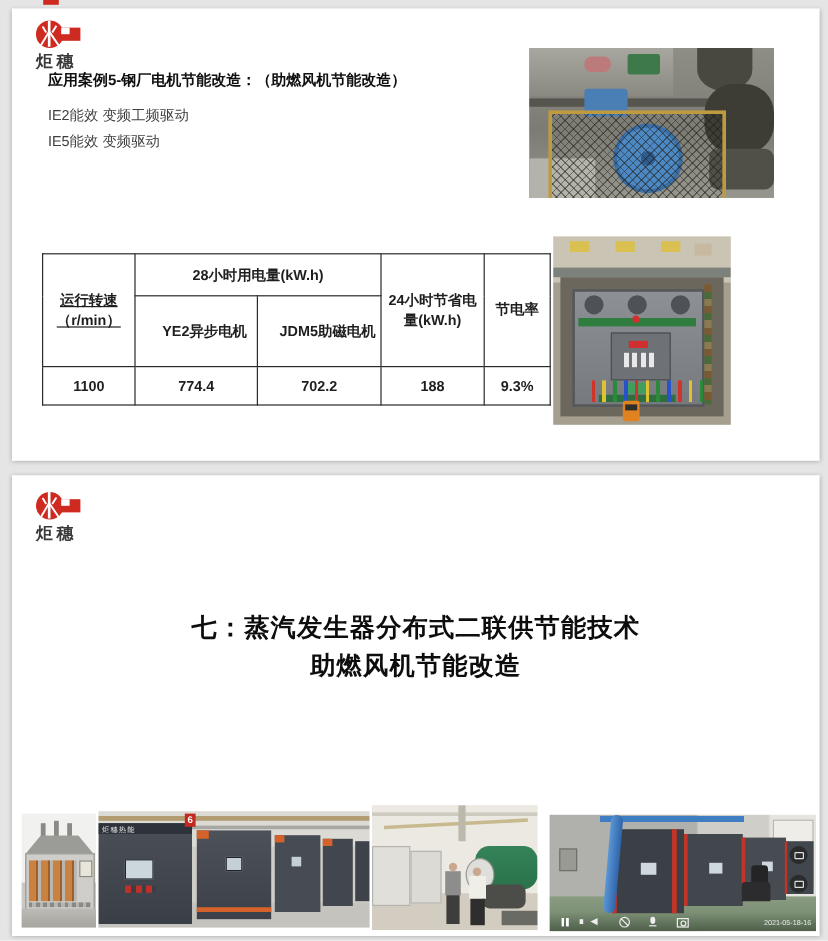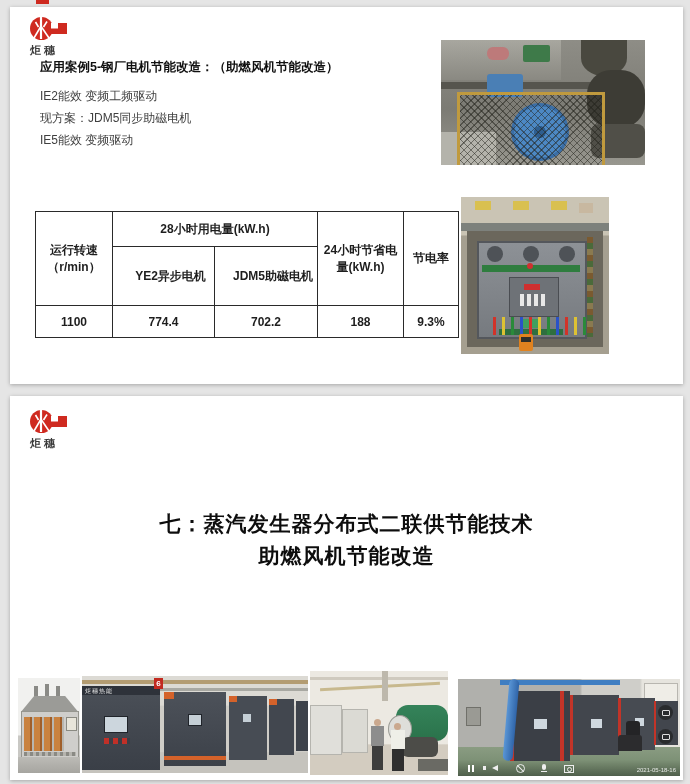--- a/index.html
+++ b/index.html
@@ -6,33 +6,33 @@
   body{font-family:"Liberation Sans","DejaVu Sans",sans-serif;}
   .page{position:relative;width:690px;height:784px;background:#e5e5e5;overflow:hidden;}
   .top-sliver{position:absolute;left:36px;top:0;width:13px;height:4px;background:#cf2a20;}
   .slide{position:absolute;left:10px;width:673px;background:#ffffff;box-shadow:0 1px 4px rgba(0,0,0,.28);}
   .slide1{top:7px;height:377px;}
   .slide2{top:396px;height:384px;}
 
   
   .logo{position:absolute;left:20px;top:8px;width:52px;}
   .logo svg{display:block;}
-  .logo-text{font-size:11px;color:#3a3a3a;font-weight:bold;letter-spacing:3px;margin-top:1px;}
+  .logo-text{font-size:14px;color:#3a3a3a;font-weight:bold;letter-spacing:3px;margin-top:1px;}
 
   
   .s1-title{position:absolute;left:116px;top:22px;margin:0;font-size:17px;font-weight:bold;color:#1b6cb6;}
   .s1-text{position:absolute;left:30px;top:52px;width:400px;}
   .case-heading{margin:0 0 9px 0;font-size:12.5px;font-weight:bold;color:#101010;}
   .body-line{margin:0;font-size:12px;color:#3f3f3f;line-height:22px;}
 
   
   .s1-table{position:absolute;left:25px;top:204px;border-collapse:collapse;table-layout:fixed;}
   .s1-table td{border:1.6px solid #2a2a2a;text-align:center;vertical-align:middle;color:#1e1e1e;font-size:12px;font-weight:bold;padding:0 2px;}
   .s1-table .two-line span{display:block;line-height:17px;}
-  .c1{width:72px;} .c2{width:83px;} .c3{width:84px;} .c4{width:81px;} .c5{width:50px;}
+  .c1{width:72px;text-decoration:underline;} .c2{width:83px;} .c3{width:84px;} .c4{width:81px;} .c5{width:50px;}
   .r1 td{height:34px;} .r2 td{height:58px;padding-left:16px;} .r3 td{height:31px;}
 
   
   .photo{position:absolute;overflow:hidden;}
   .photo *{position:absolute;}
 
   
   .ph-fan{left:431px;top:33px;width:204px;height:125px;background:linear-gradient(180deg,#8e8d86 0%,#7c7b74 55%,#98978f 100%);}
   .pf-light{left:0;top:0;width:120px;height:40px;background:linear-gradient(180deg,#b9b8b0,#8e8d86);opacity:.6;}
   .pf-pink{left:46px;top:7px;width:22px;height:13px;background:#bd7a7a;border-radius:6px;}
@@ -182,21 +182,20 @@
           <path d="M11.5 12 L19 23" stroke="#ffffff" stroke-width="1.6" fill="none"></path>
         </svg>
       </span>
       <div class="logo-text">炬穗</div>
     </div>
 
 
     <div class="s1-text">
       <p class="case-heading">应用案例5-钢厂电机节能改造：（助燃风机节能改造）</p>
       <p class="body-line">IE2能效 变频工频驱动</p>
-      <p class="body-line">现方案：JDM5同步助磁电机</p>
       <p class="body-line">IE5能效 变频驱动</p>
     </div>
 
     <table class="s1-table">
       <tbody>
           <tr class="r1">
         <td class="c1 two-line" rowspan="2">
           <span>运行转速</span>
           <span>（r/min）</span>
         </td>

